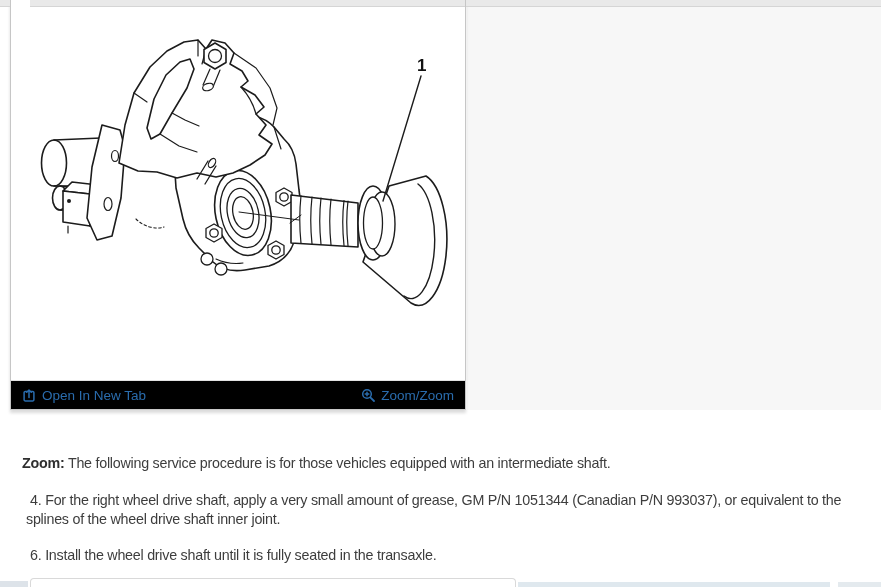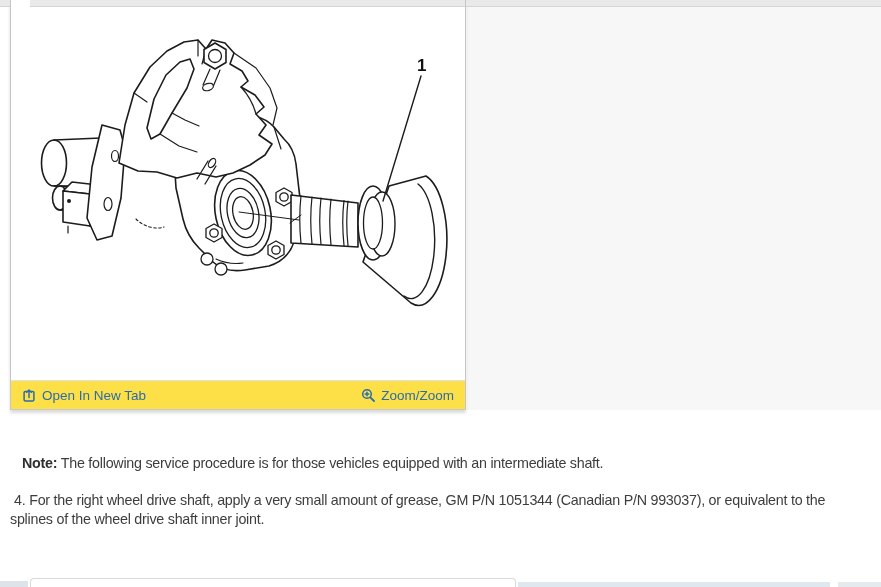--- a/index.html
+++ b/index.html
@@ -21,33 +21,33 @@
   
   .figure-panel { position:absolute; left:10px; top:0; width:456px; height:410px;
     background:#ffffff; box-shadow:0 3px 3px rgba(0,0,0,0.14); z-index:1; }
   .panel-border-left  { position:absolute; left:10px;  top:0; width:1px; height:410px; background:#c6c6c6; z-index:5; }
   .panel-border-right { position:absolute; left:465px; top:0; width:1px; height:410px; background:#c6c6c6; z-index:5; }
   .panel-border-bottom{ position:absolute; left:10px;  top:409px; width:456px; height:1px; background:#c9c9c9; z-index:5; }
 
   .figure-image { position:absolute; left:1px; top:7px; width:454px; height:372px; }
 
   .figure-toolbar { position:absolute; left:1px; right:1px; top:380px; height:29px;
-    border-top:1px solid #e2e2e2; background:#fde047;
+    border-top:1px solid #e2e2e2; background:#000000;
     display:flex; align-items:center; justify-content:space-between;
     padding:0 11px; box-sizing:border-box; }
   .tool-link { display:inline-flex; align-items:center; gap:5px;
     color:var(--link-color); font-size:13.5px; cursor:pointer; text-decoration:none; }
   .tool-link svg { display:block; }
 
   
   .content { position:absolute; left:10px; top:454px; width:861px;
     color:var(--text-color); font-size:14.3px; letter-spacing:-0.25px; line-height:19.7px; z-index:1; }
   .note { margin:0 0 17px 12px; }
   .note .note-label { font-weight:bold; color:#2f2f2f; }
-  .step { margin:0; text-indent:4px; }
+  .step { margin:16px; text-indent:4px; }
 
   
   .bottom-left-block { position:absolute; left:0; bottom:0; width:28px; height:6px; background:#dde3e9; z-index:2; }
   .bottom-input { position:absolute; left:30px; bottom:0; width:486px; height:9px;
     background:#ffffff; border:1px solid #d9d9d9; border-bottom:none;
     border-radius:4px 4px 0 0; box-sizing:border-box; z-index:2; }
   .bottom-bar-a { position:absolute; left:518px; bottom:0; width:312px; height:5px; background:#dfe8ee; z-index:2; }
   .bottom-bar-b { position:absolute; left:838px; bottom:0; width:43px; height:5px; background:#e4eaee; z-index:2; }
 </style>
 </head>
@@ -151,20 +151,21 @@
   </div>
 </div>
 
 <div class="top-bar"></div>
 <div class="top-bar-gap"></div>
 <div class="panel-border-left"></div>
 <div class="panel-border-right"></div>
 <div class="panel-border-bottom"></div>
 
 <div class="content">
-  <p class="note"><span class="note-label">Note:</span><span> The following service procedure is for those vehicles equipped with an intermediate shaft.</span></p>
+  <p class="note"><span class="note-label">Zoom:</span><span> The following service procedure is for those vehicles equipped with an intermediate shaft.</span></p>
   <p class="step">4. For the right wheel drive shaft, apply a very small amount of grease, GM P/N 1051344 (Canadian P/N 993037), or equivalent to the splines of the wheel drive shaft inner joint.</p>
+  <p class="step">6. Install the wheel drive shaft until it is fully seated in the transaxle.</p>
 </div>
 
 <div class="bottom-left-block"></div>
 <div class="bottom-input"></div>
 <div class="bottom-bar-a"></div>
 <div class="bottom-bar-b"></div>
 
 </body></html>

